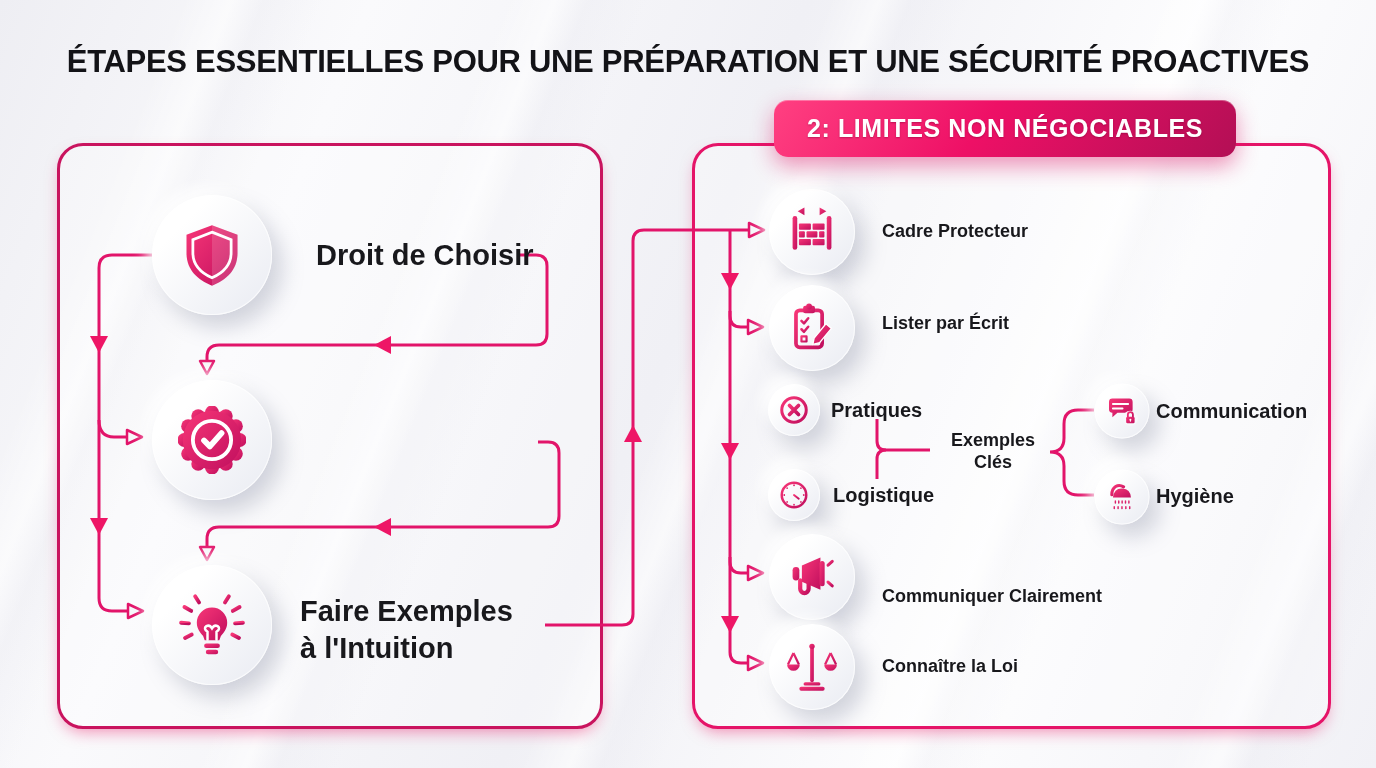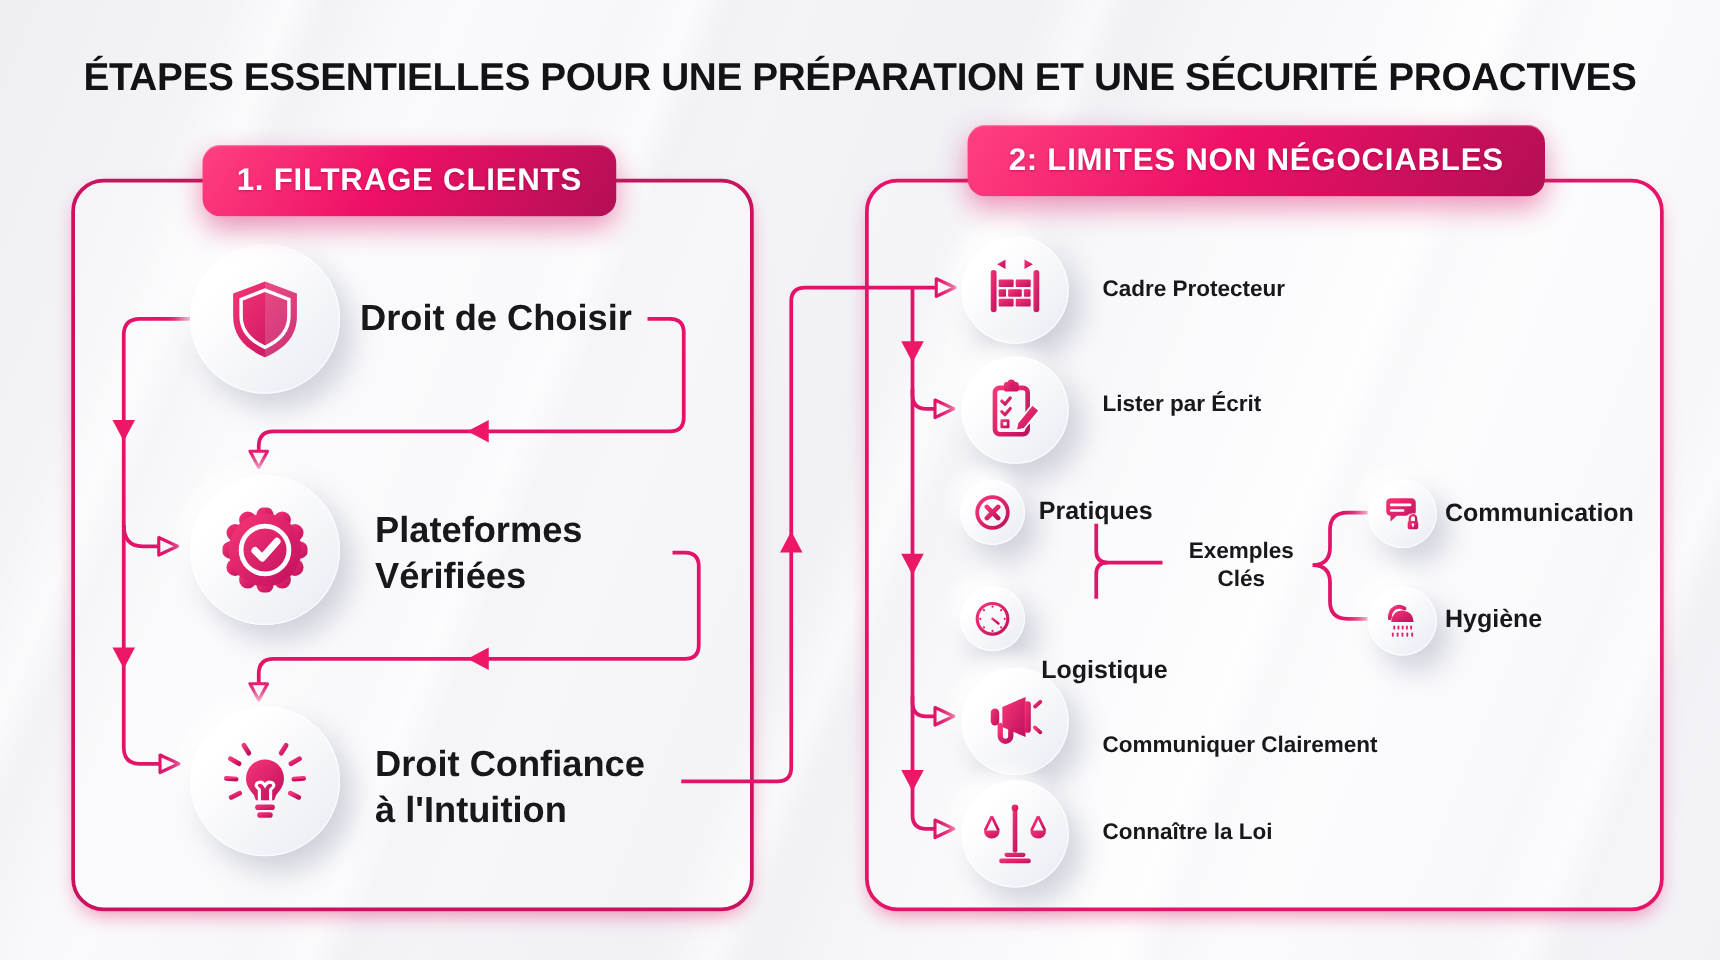--- a/index.html
+++ b/index.html
@@ -79,36 +79,35 @@
       <path d="M200 361 H214 L207 374 Z"></path>
       <path d="M200 547 H214 L207 560 Z"></path>
       <path d="M749 223 L764 230 L749 237 Z"></path>
       <path d="M748 320 L763 327 L748 334 Z"></path>
       <path d="M748 566 L763 573 L748 580 Z"></path>
       <path d="M748 656 L763 663 L748 670 Z"></path>
     </g>
   </svg>
 
   <div class="panel left"></div>
-  <div class="pill p1">1. FILTRAGE CLIENTS</div>
 
   <div class="circle d120" style="left:212px;top:255px;">
     <svg width="68" height="68" viewBox="0 0 64 64">
       <defs>
           <linearGradient id="g1" x1="0" y1="0" x2="1" y2="1">
             <stop offset="0" stop-color="#f73677"></stop>
             <stop offset="1" stop-color="#c00f5e"></stop>
           </linearGradient>
         </defs>
       <path d="M32 4 L56 13 V30 C56 46 46 55 32 61 C18 55 8 46 8 30 V13 Z" fill="url(#g1)"></path>
       <path d="M32 10.5 L50 17.5 V30 C50 42 42 49 32 53.5 C22 49 14 42 14 30 V17.5 Z" fill="none" stroke="#fff" stroke-width="2.6"></path>
       <path d="M32 4 L56 13 V30 C56 46 46 55 32 61 Z" fill="#ffffff" opacity="0.15"></path>
     </svg>
   </div>
-  <div class="lbl big" style="left:288px;top:255px;">Droit de Choisir</div>
+  <div class="lbl big" style="left:316px;top:255px;">Droit de Choisir</div>
 
   <div class="circle d120" style="left:212px;top:440px;">
     <svg width="68" height="68" viewBox="0 0 64 64">
       <defs>
           <linearGradient id="g2" x1="0" y1="0" x2="1" y2="1">
             <stop offset="0" stop-color="#f73677"></stop>
             <stop offset="1" stop-color="#c00f5e"></stop>
           </linearGradient>
         </defs>
       <g fill="url(#g2)">
@@ -123,22 +122,20 @@
           <circle cx="19" cy="9.5" r="6.5"></circle>
         <circle cx="32" cy="6" r="6.5"></circle>
           <circle cx="45" cy="9.5" r="6.5"></circle>
           <circle cx="54.5" cy="19" r="6.5"></circle>
         <circle cx="32" cy="32" r="27.5"></circle>
       </g>
       <circle cx="32" cy="32" r="18" fill="none" stroke="#fff" stroke-width="3.6"></circle>
       <path d="M24.5 32.5 L30 38 L41 25.5" fill="none" stroke="#fff" stroke-width="5.4" stroke-linecap="round" stroke-linejoin="round"></path>
     </svg>
   </div>
-  <div class="lbl big pre" style="left:300px;top:443px;">Plateformes
-Vérifiées</div>
 
   <div class="circle d120" style="left:212px;top:625px;">
     <svg width="72" height="72" viewBox="0 0 64 64">
       <defs>
           <linearGradient id="g3" x1="0" y1="0" x2="1" y2="1">
             <stop offset="0" stop-color="#f73677"></stop>
             <stop offset="1" stop-color="#c00f5e"></stop>
           </linearGradient>
         </defs>
       <g stroke="url(#g3)" stroke-width="3.4" stroke-linecap="round">
@@ -151,21 +148,21 @@
           <line x1="59.5" y1="30" x2="52.5" y2="30.5"></line>
         <line x1="8" y1="43.5" x2="14" y2="40.5"></line>
           <line x1="56" y1="43.5" x2="50" y2="40.5"></line>
       </g>
       <path d="M18.5 30 a13.5 13.5 0 1 1 27 0 c0 5.5 -3.2 8.8 -5.6 11.8 l-1.4 3.7 h-13 l-1.4 -3.7 C21.7 38.8 18.5 35.5 18.5 30 Z" fill="url(#g3)"></path>
       <path d="M28 45 v-7 q-4 -3 -1 -5 q3 -1.5 5 2 q2 -3.5 5 -2 q3 2 -1 5 v7" stroke="#fff" stroke-width="2.2" fill="none" stroke-linecap="round"></path>
       <rect x="25" y="48.5" width="14" height="4" rx="2" fill="url(#g3)"></rect>
       <rect x="26.5" y="54" width="11" height="4" rx="2" fill="url(#g3)"></rect>
     </svg>
   </div>
-  <div class="lbl big pre" style="left:300px;top:630px;">Droit Confiance
+  <div class="lbl big pre" style="left:300px;top:630px;">Faire Exemples
 à l'Intuition</div>
 
   <div class="panel right"></div>
   <div class="pill p2">2: LIMITES NON NÉGOCIABLES</div>
 
   <div class="circle d86" style="left:812px;top:232px;">
     <svg width="54" height="54" viewBox="0 0 64 64">
       <defs>
           <linearGradient id="g4" x1="0" y1="0" x2="1" y2="1">
             <stop offset="0" stop-color="#f73677"></stop>
@@ -244,21 +241,21 @@
         <circle cx="45.8" cy="45.8" r="1.8"></circle>
           <circle cx="32" cy="51.5" r="1.8"></circle>
           <circle cx="18.2" cy="45.8" r="1.8"></circle>
         <circle cx="12.5" cy="32" r="1.8"></circle>
           <circle cx="18.2" cy="18.2" r="1.8"></circle>
       </g>
       <path d="M32 32 V19.5" stroke="url(#g7)" stroke-width="4" stroke-linecap="round"></path>
       <path d="M32 32 L41.5 39.5" stroke="url(#g7)" stroke-width="4" stroke-linecap="round"></path>
     </svg>
   </div>
-  <div class="lbl small" style="left:833px;top:495px;margin-top:42px;">Logistique</div>
+  <div class="lbl small" style="left:833px;top:495px;">Logistique</div>
 
   <div class="lbl ex pre" style="left:928px;top:452px;width:130px;">Exemples
 Clés</div>
 
   <div class="circle d55" style="left:1122px;top:411px;">
     <svg width="36" height="36" viewBox="0 0 64 64">
       <defs>
           <linearGradient id="g8" x1="0" y1="0" x2="1" y2="1">
             <stop offset="0" stop-color="#f73677"></stop>
             <stop offset="1" stop-color="#c00f5e"></stop>

